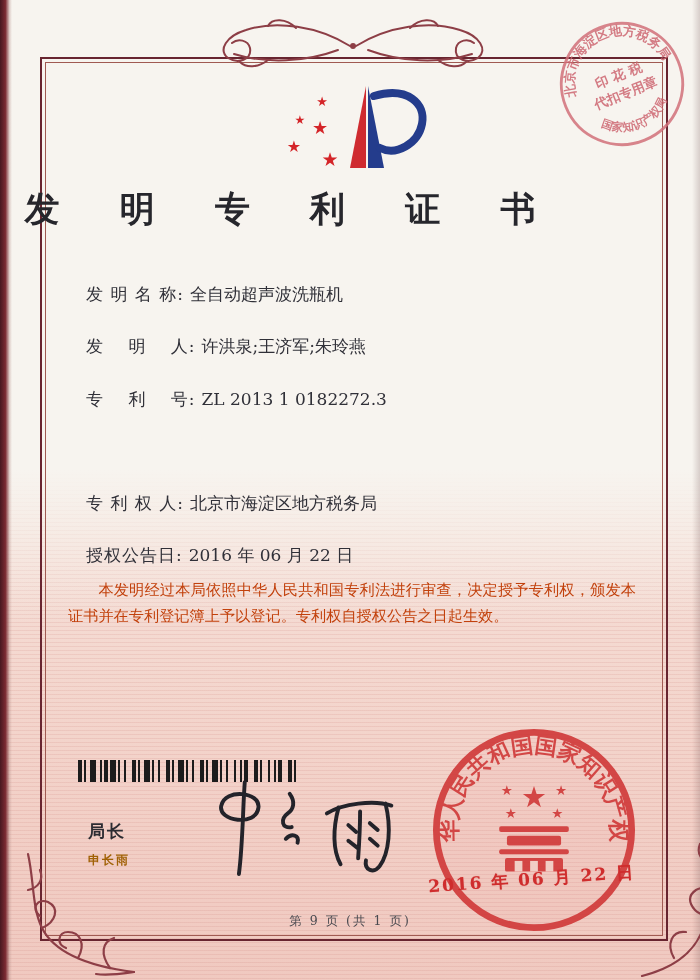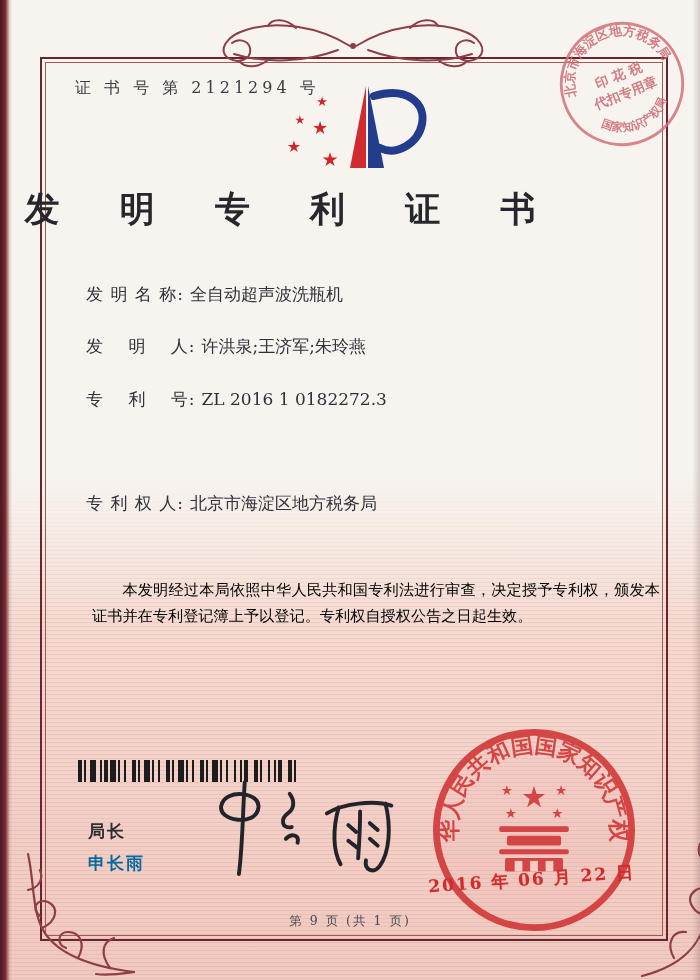--- a/index.html
+++ b/index.html
@@ -30,31 +30,31 @@
 
   .cert-no { position:absolute; left:75px; top:78px; font-size:16px; letter-spacing:4px; color:#3c3c42; }
 
   .title { position:absolute; left:0; top:186px; width:560px; text-align:center;
     font-size:35px; font-weight:bold; letter-spacing:24px; text-indent:24px; color:#26262c; }
 
   .field { position:absolute; left:86px; font-size:17px; color:#303038; white-space:nowrap; }
   .field .lbl { letter-spacing:1px; }
   .field .val { margin-left:6px; }
 
-  .paras { position:absolute; left:92px; top:577px; width:568px; font-size:15.2px;
-    line-height:1.73; color:#000000; }
+  .paras { position:absolute; left:68px; top:577px; width:568px; font-size:15.2px;
+    line-height:1.73; color:#c2410c; }
   .paras p { text-indent:2em; text-align:justify; }
 
   .barcode { position:absolute; left:78px; top:760px; height:22px; display:flex; align-items:stretch; }
   .barcode i { display:block; height:100%; }
 
   .sig-title { position:absolute; left:88px; top:820px; font-size:17px; font-weight:bold;
     font-family:"DejaVu Sans", sans-serif; color:#2c2c32; letter-spacing:2px; }
-  .sig-name  { position:absolute; left:88px; top:852px; font-size:17px; font-weight:bold;
-    font-family:"DejaVu Sans", sans-serif; color:#0369a1; letter-spacing:2px; }
+  .sig-name  { position:absolute; left:88px; top:852px; font-size:12px; font-weight:bold;
+    font-family:"DejaVu Sans", sans-serif; color:#a16207; letter-spacing:2px; }
 
   .seal-date { position:absolute; left:428px; top:868px; font-size:17px; font-weight:bold;
     color:#cf2d2d; letter-spacing:2px; transform:rotate(-4deg); white-space:nowrap;
     text-shadow:0 0 1px rgba(207,45,45,.4); }
 
   .footer { position:absolute; left:0; top:913px; width:700px; text-align:center;
     font-size:12.5px; color:#4a4a50; letter-spacing:2px; }
 
   svg text { font-family:"DejaVu Sans", sans-serif; }
 </style>
@@ -102,21 +102,20 @@
 
   <svg class="orn" style="left:628px; top:840px;" width="100" height="140" viewBox="0 0 100 140">
     <g stroke="#8d3e46" stroke-width="2.2" fill="none" stroke-linecap="round">
       <path d="M14,136 C54,126 74,104 78,76 C82,52 76,26 84,2"></path>
       <path d="M78,76 C64,72 56,58 68,50 C78,44 88,54 78,64"></path>
       <path d="M46,118 C38,104 44,90 58,92"></path>
       <path d="M84,24 C74,22 68,14 72,4"></path>
     </g>
   </svg>
 
-  <div class="cert-no">证 书 号 第 2121294 号</div>
 
   <svg class="orn" style="left:278px; top:76px;" width="160" height="102" viewBox="0 0 160 102">
     <g>
       <text x="44" y="30" font-size="13" fill="#d42428" text-anchor="middle">★</text>
       <text x="22" y="48" font-size="12" fill="#d42428" text-anchor="middle">★</text>
       <text x="42" y="58" font-size="18" fill="#d42428" text-anchor="middle">★</text>
       <text x="16" y="76" font-size="16" fill="#d42428" text-anchor="middle">★</text>
       <text x="52" y="90" font-size="19" fill="#d42428" text-anchor="middle">★</text>
     </g>
     <g>
@@ -146,24 +145,27 @@
 
   <div class="title">发 明 专 利 证 书</div>
 
   <div class="field" style="top:283px">
     <span class="lbl">发 明 名 称:</span><span class="val">全自动超声波洗瓶机</span>
   </div>
   <div class="field" style="top:335px">
     <span class="lbl">发　 明 　人:</span><span class="val">许洪泉;王济军;朱玲燕</span>
   </div>
   <div class="field" style="top:388px">
-    <span class="lbl">专　 利 　号:</span><span class="val">ZL 2016 1 0182272.3</span>
+    <span class="lbl">专　 利 　号:</span><span class="val">ZL 2013 1 0182272.3</span>
   </div>
   <div class="field" style="top:492px">
     <span class="lbl">专 利 权 人:</span><span class="val">北京市海淀区地方税务局</span>
+  </div>
+  <div class="field" style="top:544px">
+    <span class="lbl">授权公告日:</span><span class="val">2016 年 06 月 22 日</span>
   </div>
 
   <div class="paras">
     <p>本发明经过本局依照中华人民共和国专利法进行审查，决定授予专利权，颁发本证书并在专利登记簿上予以登记。专利权自授权公告之日起生效。</p>
   </div>
 
   <div class="barcode" id="barcode">
       <i style="width: 4px; background: rgb(28, 28, 28);"></i>
       <i style="width: 2px; background: transparent;"></i>
       <i style="width: 2px; background: rgb(28, 28, 28);"></i>

